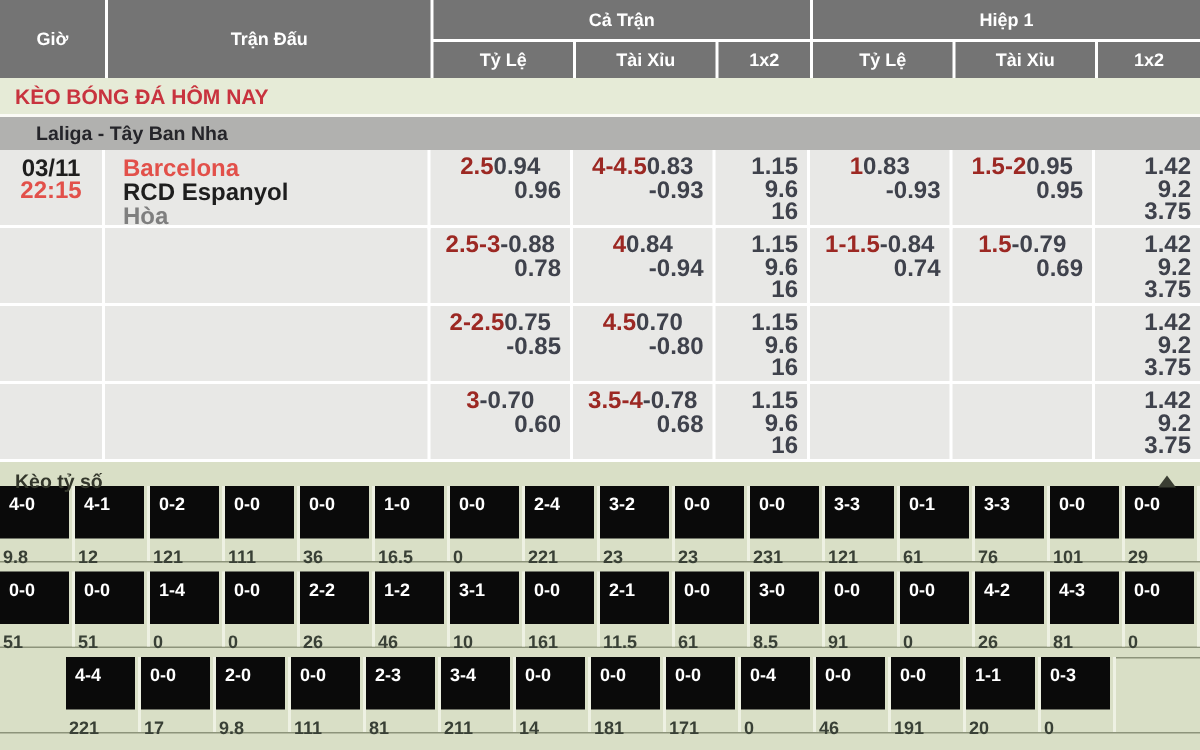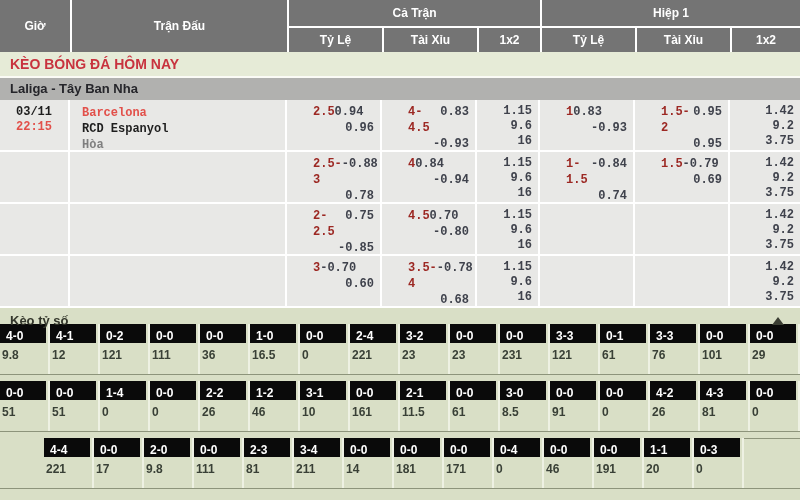--- a/index.html
+++ b/index.html
@@ -21,56 +21,56 @@
   .hc {
     background:#747474; color:#fff; font-size:12px;
     display:flex; align-items:center; justify-content:center;
   }
   .hc.rspan { grid-row:1/3; }
   .hc.span-ft { grid-column:3/6; }
   .hc.span-h1 { grid-column:6/9; }
 
   
   .title-bar { height:24px; line-height:24px; background:#e6ebd7; color:#c8333e; font-size:14px; padding-left:10px; }
-  .league-bar { height:24px; line-height:21px; background:#b1b1af; color:#25252a; font-size:13px; padding-left:10px; border-top:2px solid #fbfbf6; }
+  .league-bar { height:24px; line-height:21px; background:#b1b1af; color:#25252a; font-size:13px; padding-left:24px; border-top:2px solid #fbfbf6; }
 
   
   .orow {
     display:grid;
     grid-template-columns:70px 217px 95px 95px 63px 95px 95px 70px;
     height:52px; border-bottom:2px solid #fff; background:#e8e8e6;
   }
-  .oc { border-right:2px solid #fff; font-size:12px;font-family:Liberation Mono, monospace; }
+  .oc { border-right:2px solid #fff; font-size:16px; }
   .oc:last-child { border-right:none; }
   .time-cell { text-align:center; padding-top:5px; line-height:15px; }
   .t-date { color:#1e1e1e; }
   .t-time { color:#e2504a; }
   .match-cell { padding:5px 0 0 12px; line-height:16px; }
   .m-home { color:#e2504a; }
   .m-away { color:#1e1e1e; }
   .m-draw { color:#7f7f7f; }
   .pair { padding:4px 6px 0 6px; line-height:16px; }
-  .pl1 { display:flex; justify-content:flex-start;margin-left:20px; }
+  .pl1 { display:flex; justify-content:center; }
   .hl { color:#9c2823; }
   .pv { color:#3f424c; }
   .pl2 { text-align:right; color:#3f424c; }
   .x12 { padding:4px 6px 0 0; text-align:right; line-height:15px; color:#3f424c; }
 
   
   .ksec { background:#d9dfc6; height:192px; }
   .ktitle { position:relative; height:16px; line-height:26px; padding-left:10px; font-size:13px; color:#33362b; }
   .karrow {
     position:absolute; right:16px; top:9px; width:0; height:0;
     border-left:6px solid transparent; border-right:6px solid transparent;
     border-bottom:8px solid #3b3e33; cursor:pointer;
   }
   .srow { display:flex; height:51px; border-bottom:1px solid #8d947b; margin-bottom:6px; }
   .srow:last-child { margin-bottom:0;padding-left:44px; }
   .scell { flex:0 0 50px; width:50px; border-right:2px solid #eef1e3; }
-  .sbox { height:19px; margin-right:2px; background:#0a0a0a; color:#fff; font-size:12px; line-height:25px; padding-left:6px; }
+  .sbox { height:35px; margin-right:2px; background:#0a0a0a; color:#fff; font-size:12px; line-height:25px; padding-left:6px; }
   .sval { height:25px; line-height:25px; font-size:12px; color:#394036; padding-left:2px; }
   .sempty { flex:1; border-top:1px solid #8d947b; }
 </style>
 </head>
 <body>
 
 <div class="wrap">
 
   <div class="thead">
     <div class="hc rspan">Giờ</div>

